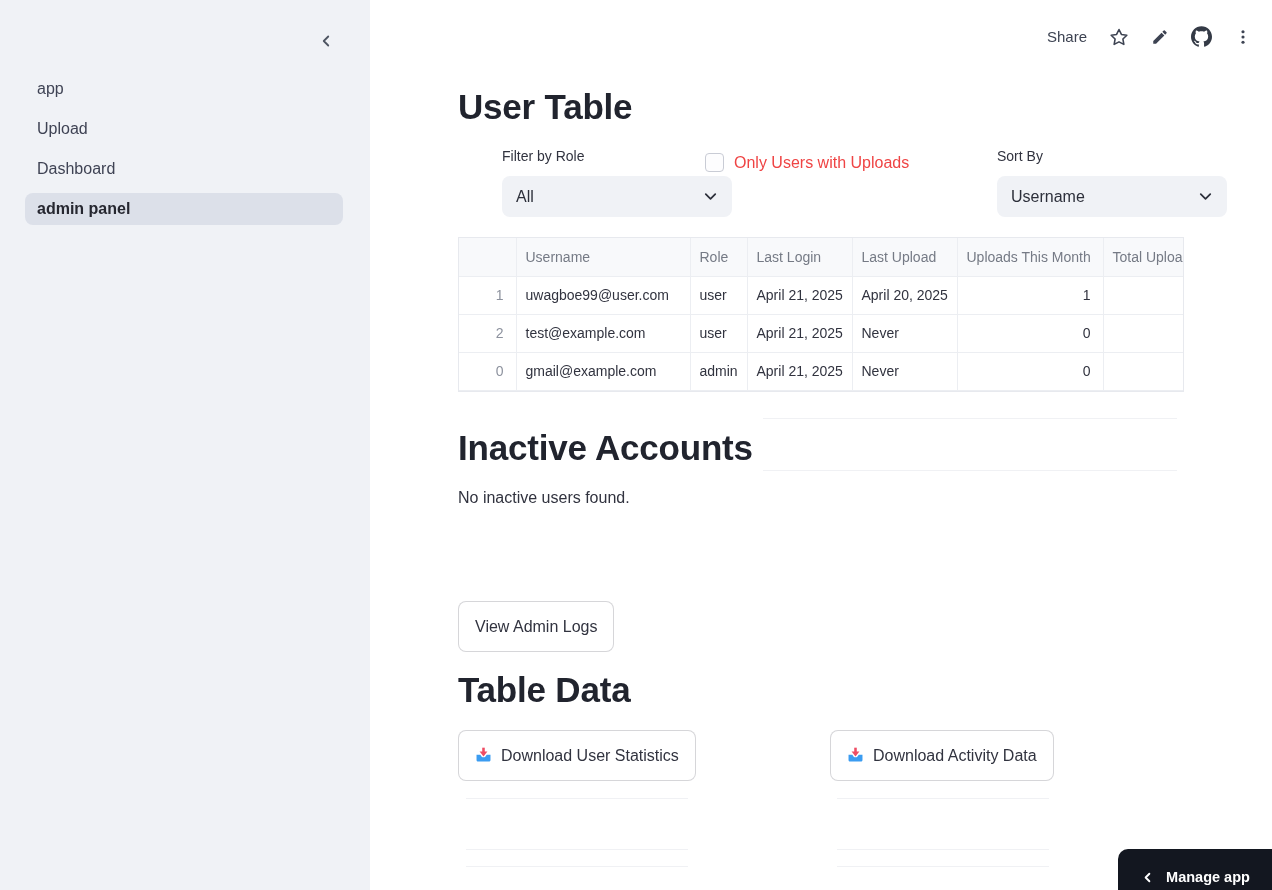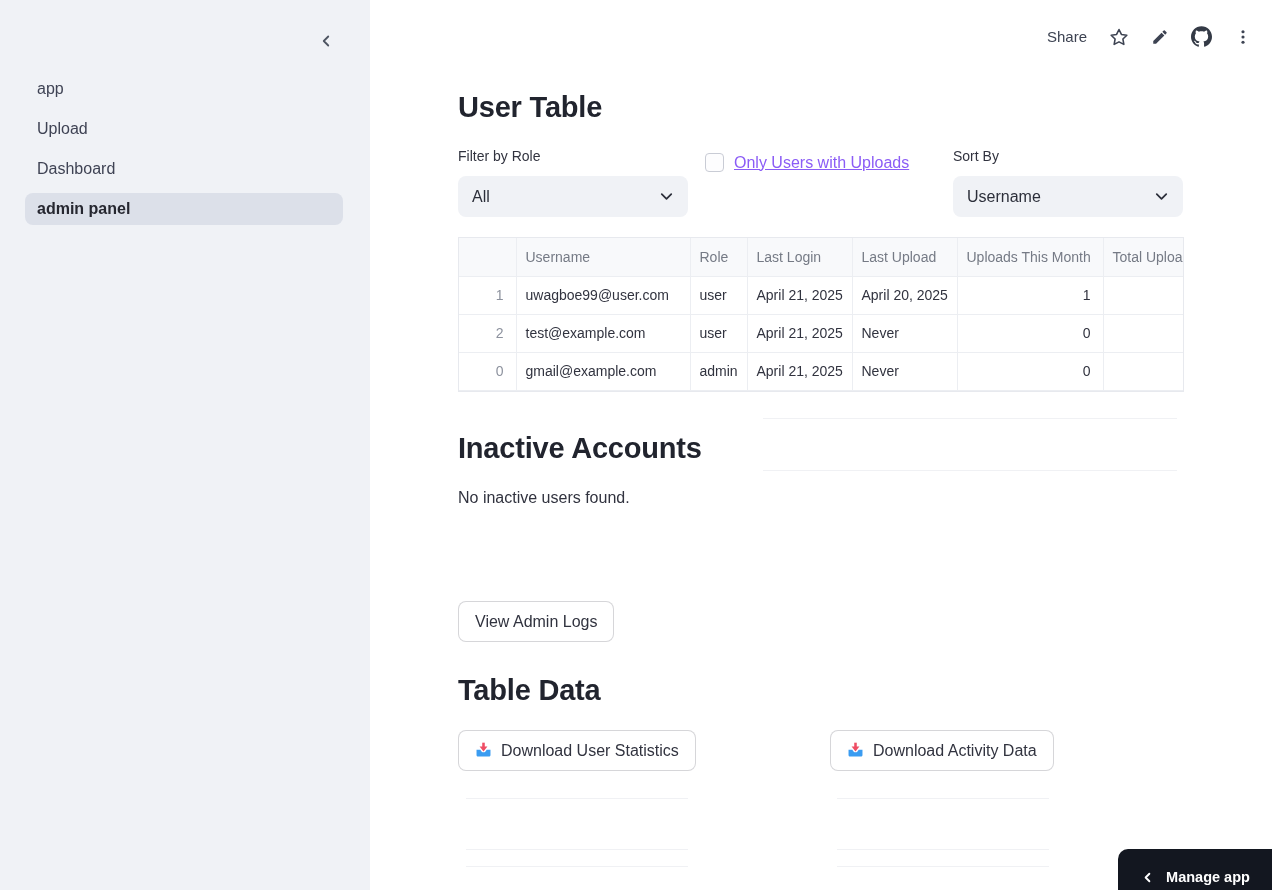--- a/index.html
+++ b/index.html
@@ -15,38 +15,38 @@
               font-size:16px; color:#3f4354; cursor:pointer; white-space:nowrap; overflow:hidden; }
   .nav-item.active { background:#dce0e9; color:#262730; font-weight:700; }
 
   
   .toolbar { position:absolute; top:26px; right:20px; display:flex; align-items:center; gap:22px; z-index:3; }
   .toolbar .share { font-size:15px; color:#3d4352; cursor:pointer; }
   .tool-icon { display:flex; align-items:center; justify-content:center; cursor:pointer; }
 
   
   .content { position:absolute; left:458px; top:0; width:726px; height:890px; }
-  h2.sec { position:absolute; left:0; font-size:29px; line-height:34px; font-weight:700; color:#21242e;
+  h2.sec { position:absolute; left:0; font-size:35px; line-height:34px; font-weight:700; color:#21242e;
            letter-spacing:-0.2px; white-space:nowrap; }
   #h-user-table { top:90px; }
   #h-inactive   { top:431px; }
   #h-adminlogs  { top:544px; }
   #h-export     { top:673px; }
 
   
   .filters { position:absolute; left:0; top:148px; width:726px; height:70px; }
-  .fcol { position:absolute; top:0; width:231px; }
+  .fcol { position:absolute; top:0; width:231px;margin-left:44px; }
   .fcol .flabel { display:block; font-size:14px; color:#31333f; height:17px; }
   .select { position:absolute; top:28px; left:0; width:230px; height:41px; background:#f0f2f6; border-radius:8px;
             display:flex; align-items:center; padding:0 14px; font-size:16px; color:#2c2f3a; cursor:pointer; }
   .select svg { position:absolute; right:12px; }
   .fcol-sort  { left:495px; }
   .checkbox-row { position:absolute; left:247px; top:5px; display:flex; align-items:center; gap:10px; cursor:pointer; }
   .checkbox { width:19px; height:19px; border:1px solid #c9ccd5; border-radius:4px; background:#fdfdfe; }
-  .checkbox-label { font-size:16px; color:#8b5cf6;text-decoration:underline; }
+  .checkbox-label { font-size:16px; color:#ef4444; }
 
   
   .tablewrap { position:absolute; left:0; top:237px; width:726px; height:155px; overflow:hidden;
                border:1px solid #e7e9ee; background:#fff; }
   table { border-collapse:collapse; table-layout:fixed; width:726px; font-size:14px; }
   th, td { border-right:1px solid #eceef2; border-bottom:1px solid #eceef2; padding:0 9px;
            height:38px; white-space:nowrap; overflow:hidden; text-align:left; font-weight:400; }
   thead th { background:#f8f9fb; color:#757a85; }
   td { color:#31333f; }
   td.idx { color:#8d929e; text-align:right; padding-right:12px; }
@@ -58,21 +58,21 @@
   .ph-r2 { left:305px; top:470px; width:414px; }
   .ph-b1a { left:8px;   top:798px; width:222px; }
   .ph-b1b { left:8px;   top:849px; width:222px; }
   .ph-b1c { left:8px;   top:866px; width:222px; }
   .ph-b2a { left:379px; top:798px; width:212px; }
   .ph-b2b { left:379px; top:849px; width:212px; }
   .ph-b2c { left:379px; top:866px; width:212px; }
 
   .msg { position:absolute; left:0; top:489px; font-size:16px; color:#31333f; }
 
-  .st-btn { position:absolute; height:41px; background:#ffffff; border:1px solid rgba(49,51,63,0.2);
+  .st-btn { position:absolute; height:51px; background:#ffffff; border:1px solid rgba(49,51,63,0.2);
             border-radius:8px; font-size:16px; color:#31333f; padding:0 16px; cursor:pointer;
             display:inline-flex; align-items:center; gap:9px; font-family:inherit; white-space:nowrap; }
   #btn-viewlogs { left:0; top:601px; }
   #btn-dl-users { left:0; top:730px; }
   #btn-dl-activity { left:372px; top:730px; }
 
   
   .manage-app { position:absolute; left:1118px; top:849px; width:154px; height:56px; background:#131720;
                 border:none; border-radius:10px 0 0 0; display:flex; align-items:center; justify-content:center;
                 gap:11px; cursor:pointer; z-index:4; }

